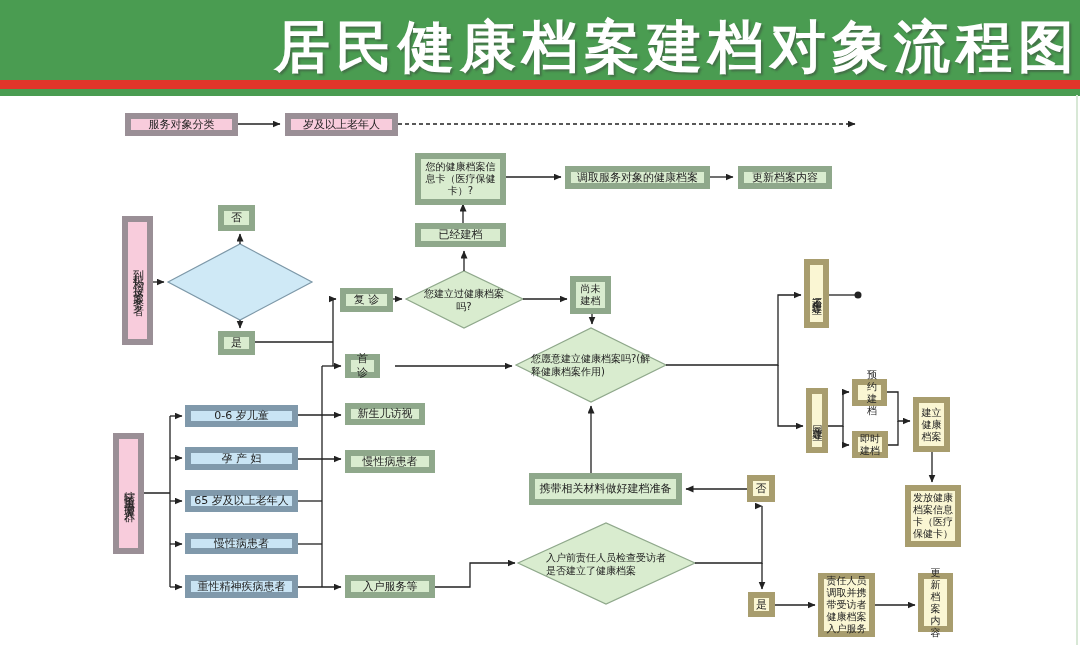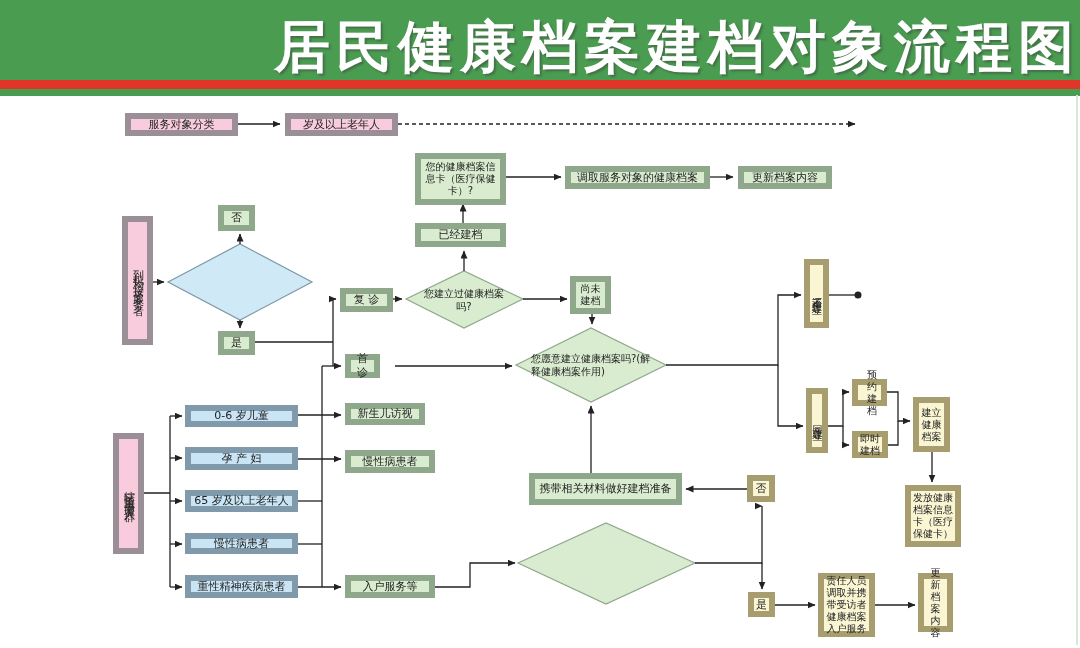--- a/index.html
+++ b/index.html
@@ -164,15 +164,16 @@
 
   <div class="box green" style="left:529px;top:473px;width:153px;height:32px;">携带相关材料做好建档准备</div>
   <div class="box yellow" style="left:747px;top:475px;width:28px;height:27px;">否</div>
   <div class="box yellow" style="left:748px;top:592px;width:27px;height:25px;">是</div>
 
   <div class="box yellow fs10" style="left:818px;top:573px;width:57px;height:64px;">责任人员调取并携带受访者健康档案入户服务</div>
   <div class="box yellow fs10" style="left:918px;top:573px;width:35px;height:59px;">更新档案内容</div>
 
   <div class="dtext" style="left:419px;top:285px;width:90px;height:30px;">您建立过健康档案吗?</div>
   <div class="dtext left" style="left:531px;top:339px;width:120px;height:52px;">您愿意建立健康档案吗?(解释健康档案作用)</div>
+  <div class="dtext left" style="left:546px;top:539px;width:122px;height:50px;">入户前责任人员检查受访者是否建立了健康档案</div>
 
   <div id="edge-right"></div>
 </div>
 
 </body></html>

